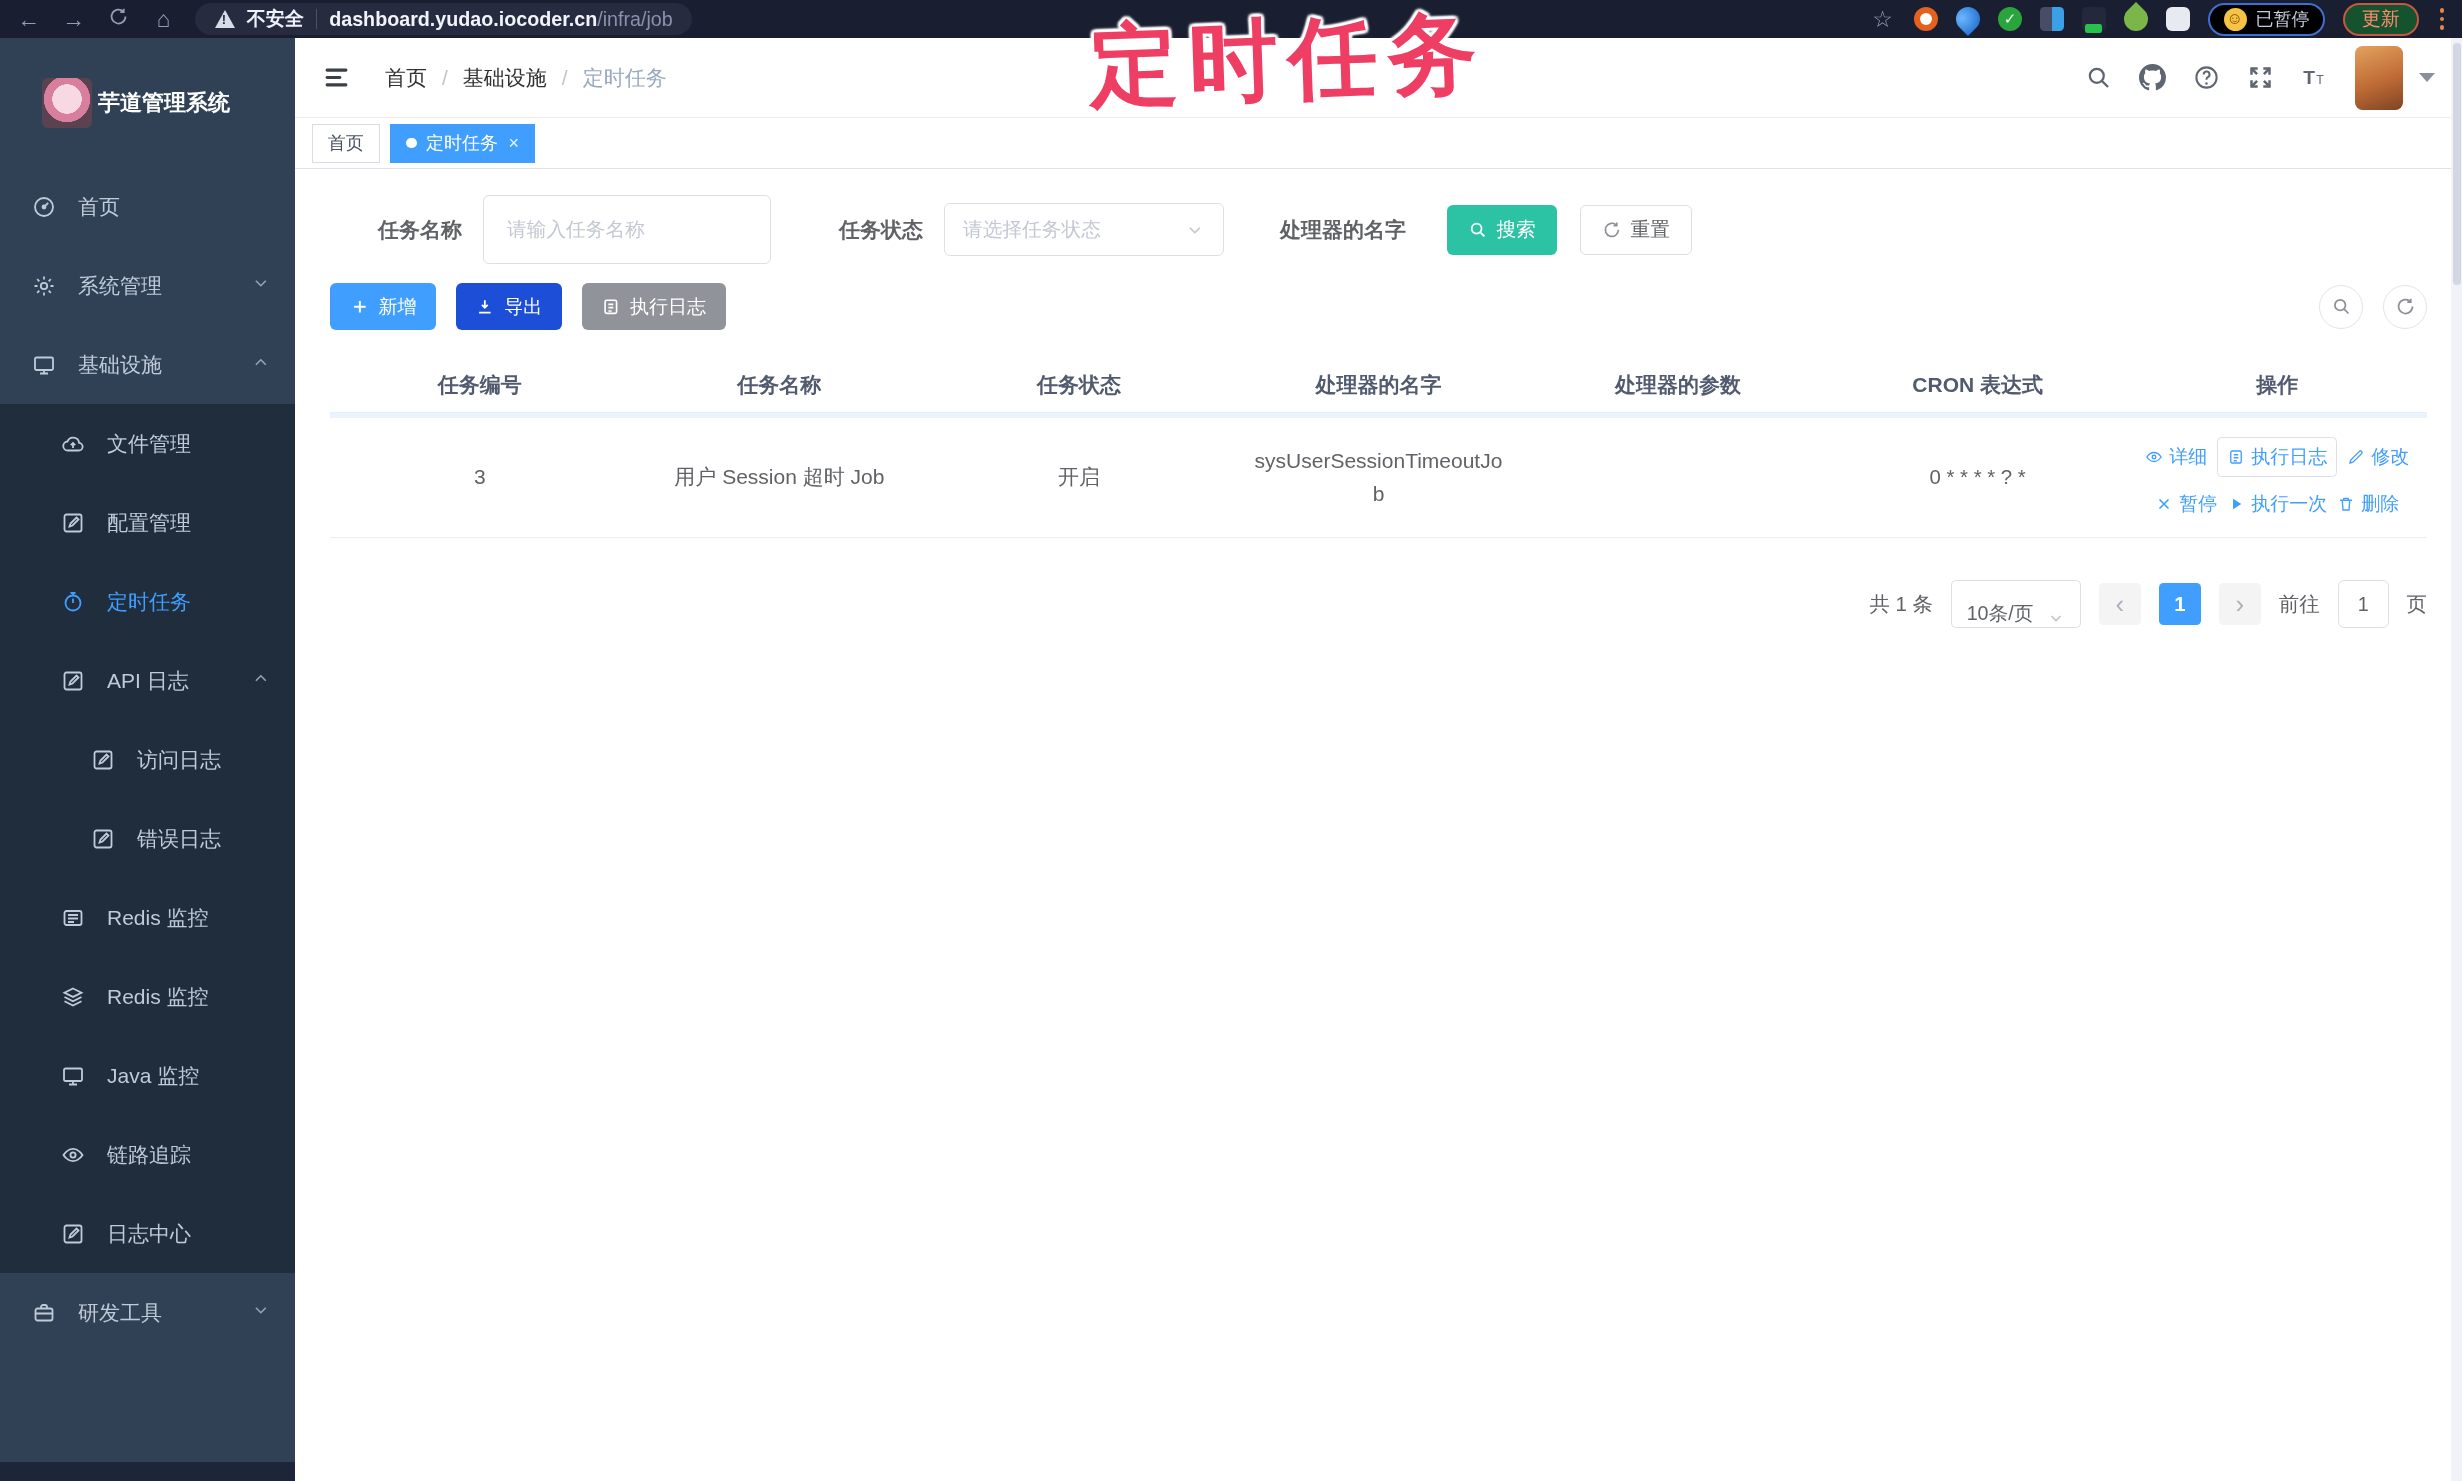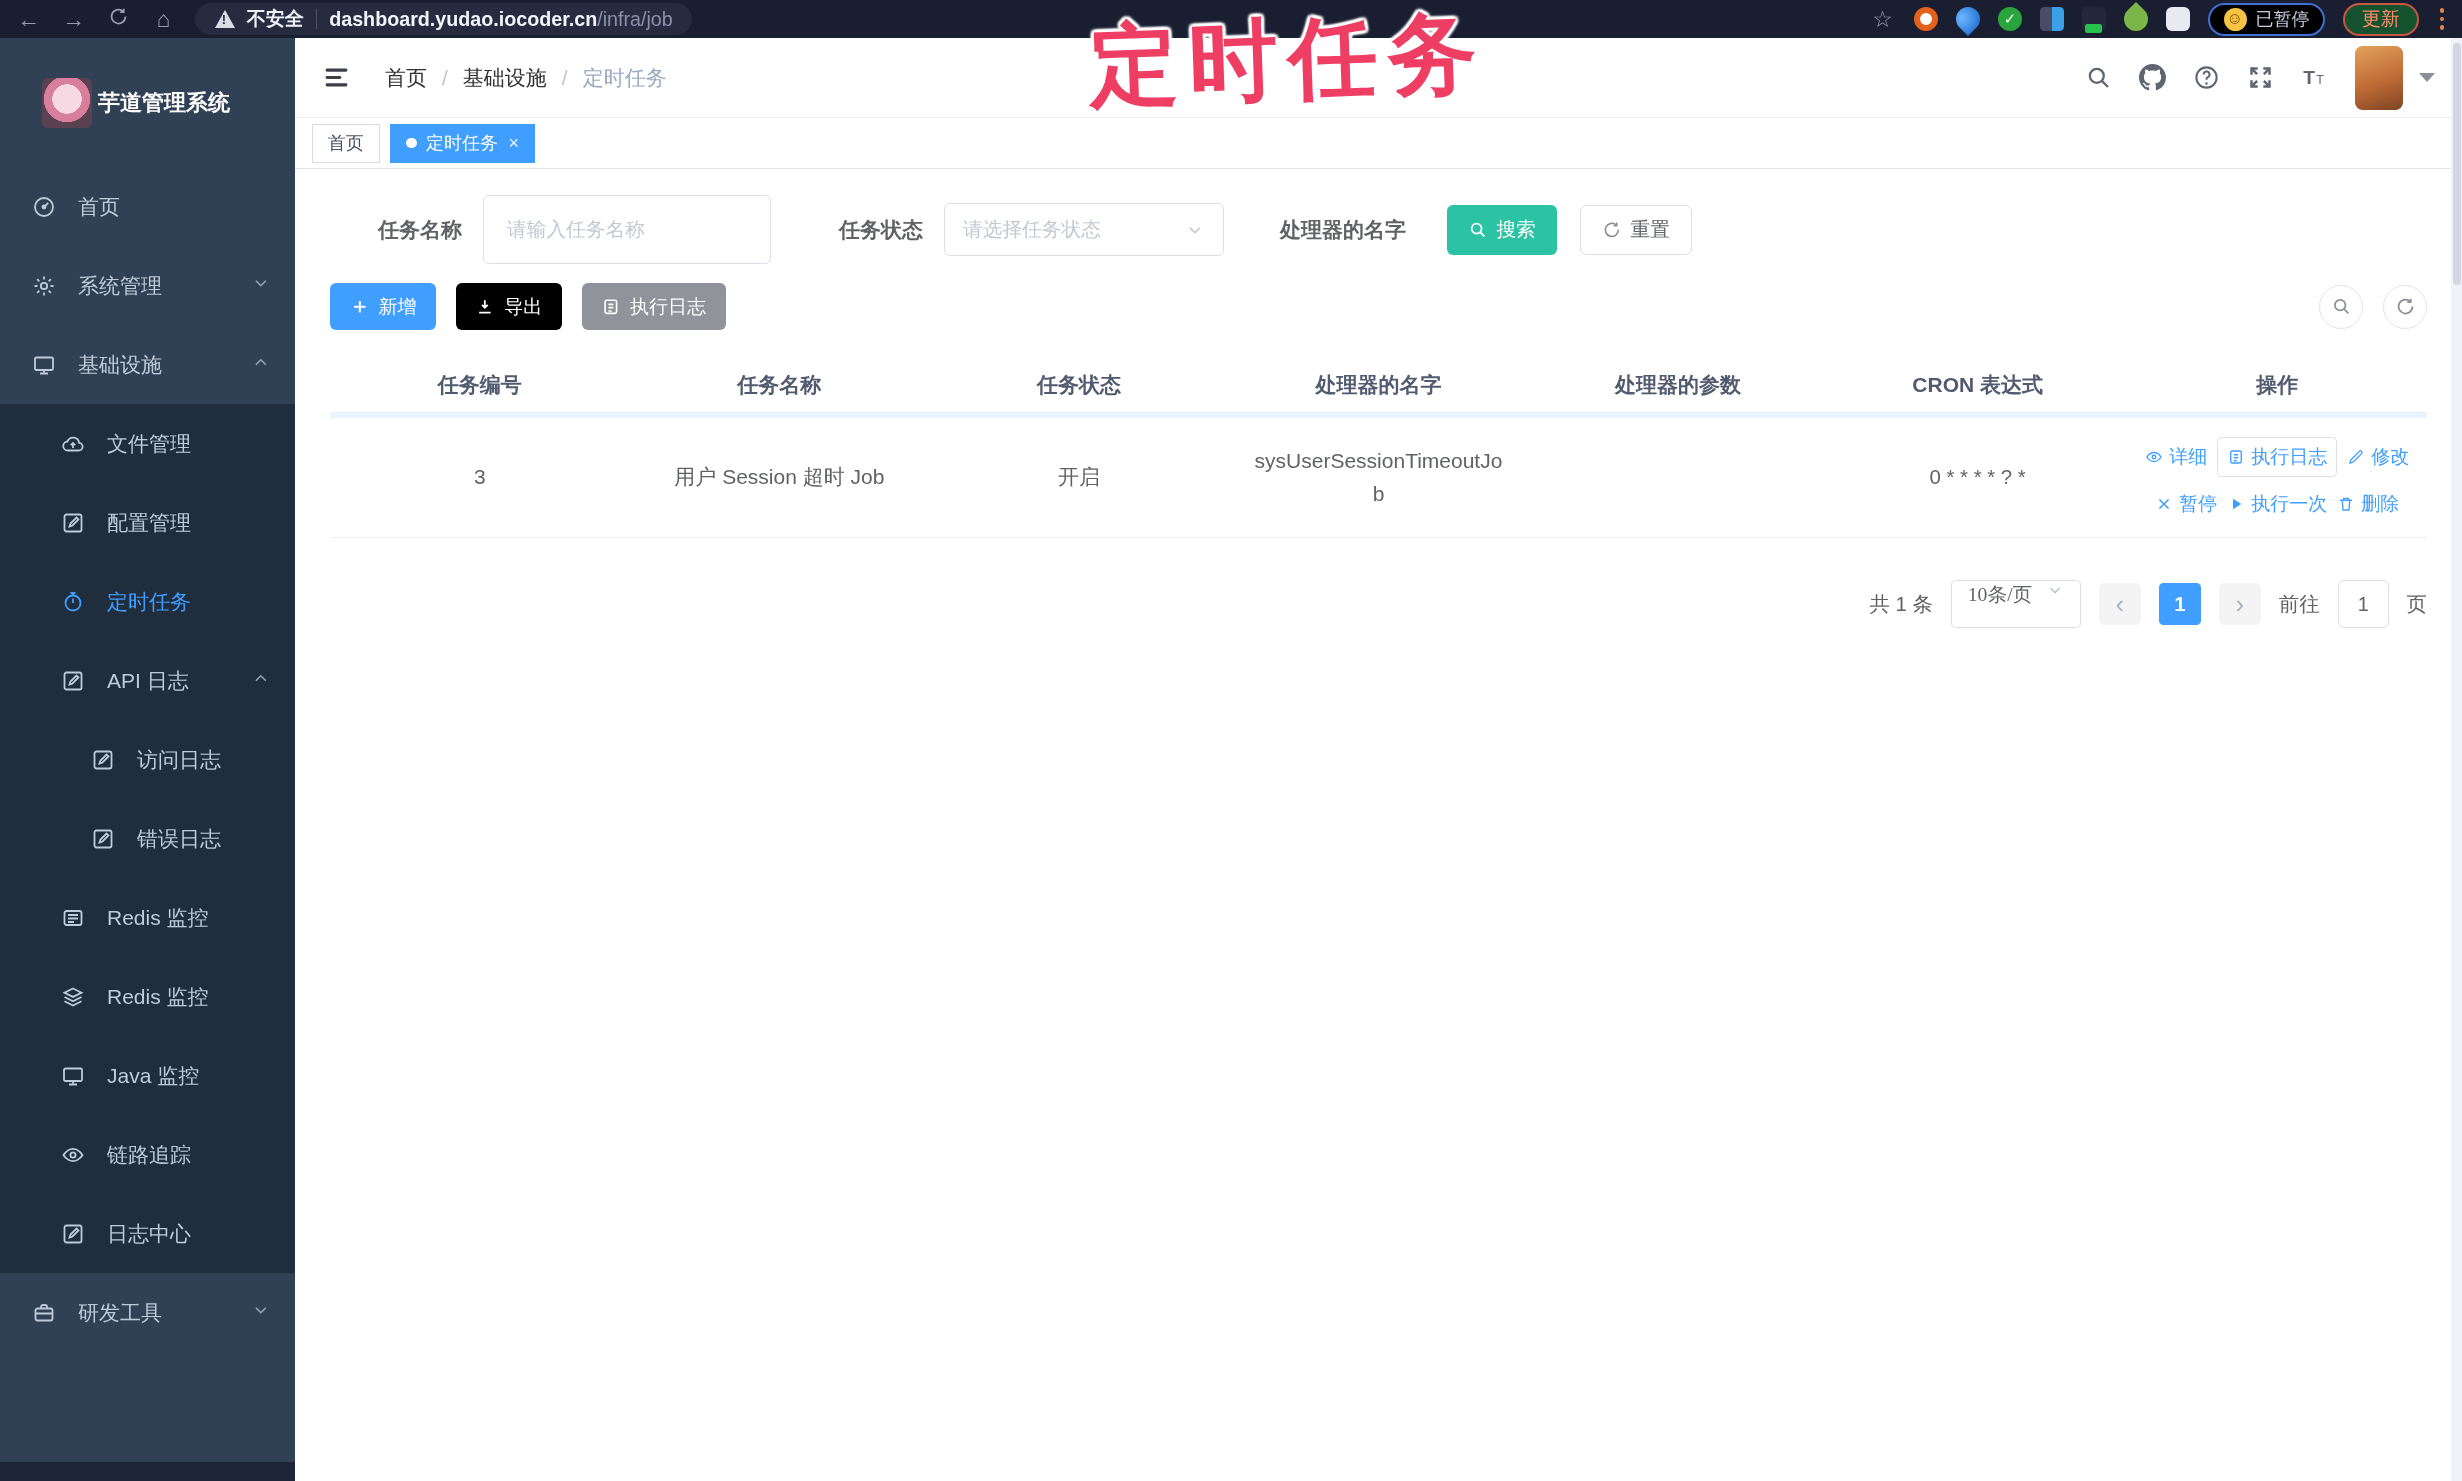--- a/index.html
+++ b/index.html
@@ -99,21 +99,21 @@
               font-size:19.7px; cursor:pointer; background:#fff; }
   .f-select .chev svg { width:19.7px; height:19.7px; color:#c0c4cc; display:block; }
   .btn { display:inline-flex; align-items:center; gap:9px; border:none; border-radius:6px; font-size:19.7px;
          height:50px; padding:0 21px; font-family:inherit; cursor:pointer; color:#fff; }
   .btn svg { width:19.7px; height:19.7px; }
   .btn-search { background:#2cc2a4; margin-left:19.7px; }
   .btn-reset { background:#fff; color:#606266; border:1.5px solid #dcdfe6; margin-left:23px; }
   .toolbar-row { display:flex; align-items:center; gap:19.7px; margin-top:26px; position:relative; }
   .btn-sm { height:47px; padding:0 19.7px; font-size:19px; }
   .btn-add { background:#409eff; }
-  .btn-export { background:#000000; }
+  .btn-export { background:#1d4ed8; }
   .btn-exec { background:#909399; }
   .round-btns { position:absolute; right:0; top:1.5px; display:flex; gap:19.7px; }
   .rbtn { width:44px; height:44px; border-radius:50%; border:1.5px solid #e2e4ec; background:#fff;
           display:flex; align-items:center; justify-content:center; color:#8d9097; cursor:pointer; }
   .rbtn svg { width:21px; height:21px; }
 
   .table { margin-top:27px; }
   .thead, .trow { display:grid; grid-template-columns:repeat(7,1fr); }
   .thead { height:55px; align-items:center; }
   .th { font-size:21px; font-weight:700; color:#515a6e; text-align:center; }
@@ -122,22 +122,22 @@
   .td { font-size:21px; color:#606266; text-align:center; line-height:1.55; }
   .td.mono { font-size:20.4px; }
   .ops { display:flex; flex-direction:column; gap:12px; align-items:center; }
   .ops-line { display:flex; gap:10px; align-items:center; }
   .op { display:inline-flex; align-items:center; gap:6px; color:#409eff; font-size:19px; white-space:nowrap; cursor:pointer; }
   .op svg { width:18px; height:18px; }
   .op.boxed { border:1.5px solid #dcdfe6; border-radius:4.5px; padding:4.5px 9px; }
 
   .pager { display:flex; align-items:center; justify-content:flex-end; gap:18px; margin-top:42px;
            font-size:20.4px; color:#606266; }
-  .psel { width:130px; height:48px; border:1.5px solid #dcdfe6; border-radius:4.5px; display:flex; align-items:flex-start;
-          justify-content:center; gap:13.6px; font-size:19.7px; color:#606266; cursor:pointer;font-family:Liberation Serif, serif; }
+  .psel { width:130px; height:48px; border:1.5px solid #dcdfe6; border-radius:4.5px; display:flex; align-items:flex-end;
+          justify-content:center; gap:13.6px; font-size:19.7px; color:#606266; cursor:pointer; }
   .psel .chev svg { width:18px; height:18px; color:#c0c4cc; display:block; }
   .pbtn { width:42px; height:42px; background:#f4f4f5; border-radius:4.5px; display:flex; align-items:center;
           justify-content:center; color:#aab0bc; font-size:26px; cursor:pointer; }
   .pcur { width:42px; height:42px; background:#409eff; color:#fff; border-radius:4.5px; display:flex;
           align-items:center; justify-content:center; font-weight:700; font-size:20.4px; cursor:pointer; }
   .pgoto { width:51px; height:48px; border:1.5px solid #dcdfe6; border-radius:6px; text-align:center;
            font-size:19.7px; color:#606266; font-family:inherit; outline:none; }
 
   .scroll-track { position:absolute; right:0; top:38px; width:10.6px; bottom:0; background:#f1f2f7; z-index:4; }
   .scroll-thumb { position:absolute; top:4.5px; left:1.5px; width:7.6px; height:242px; border-radius:3.8px; background:#d4d7e3; }

